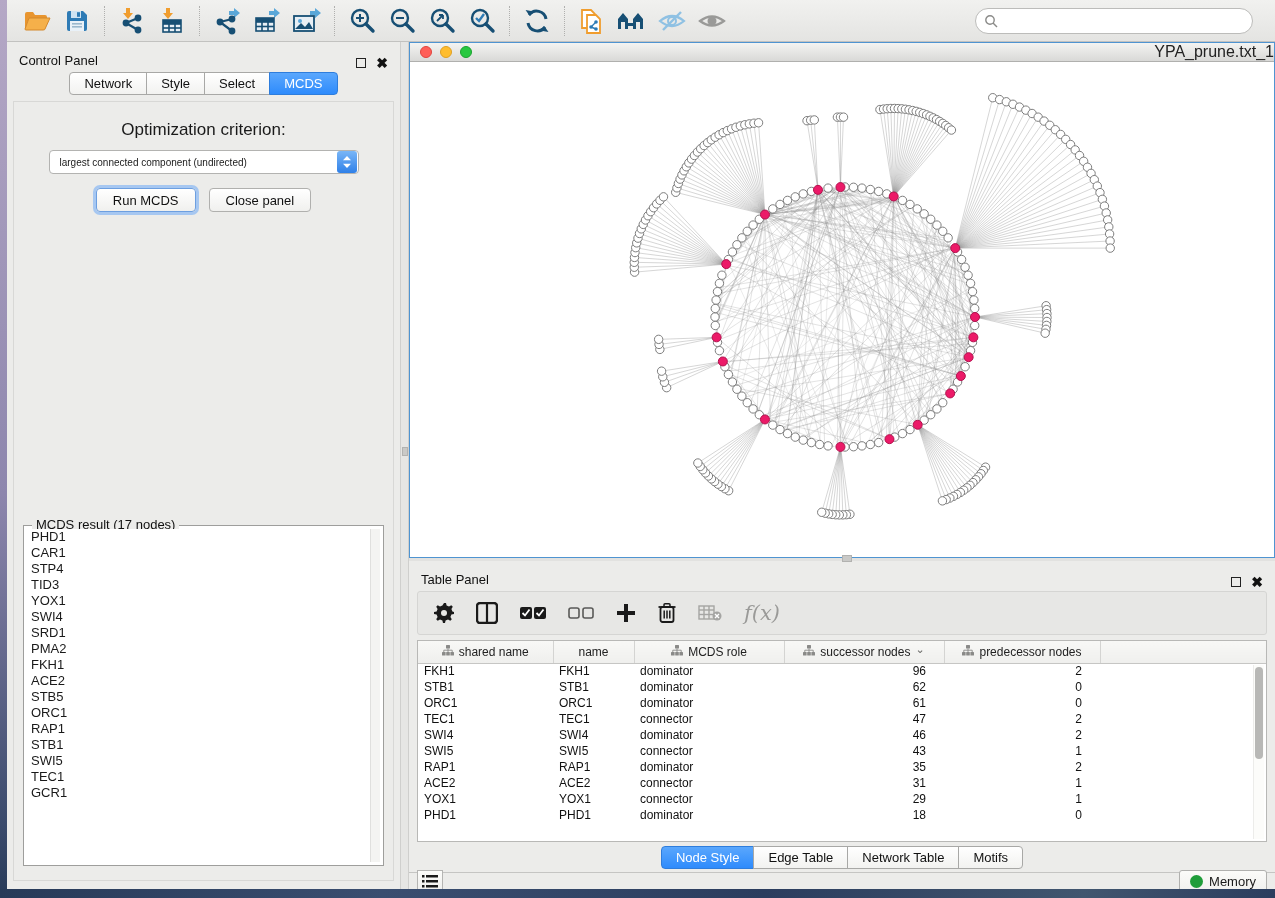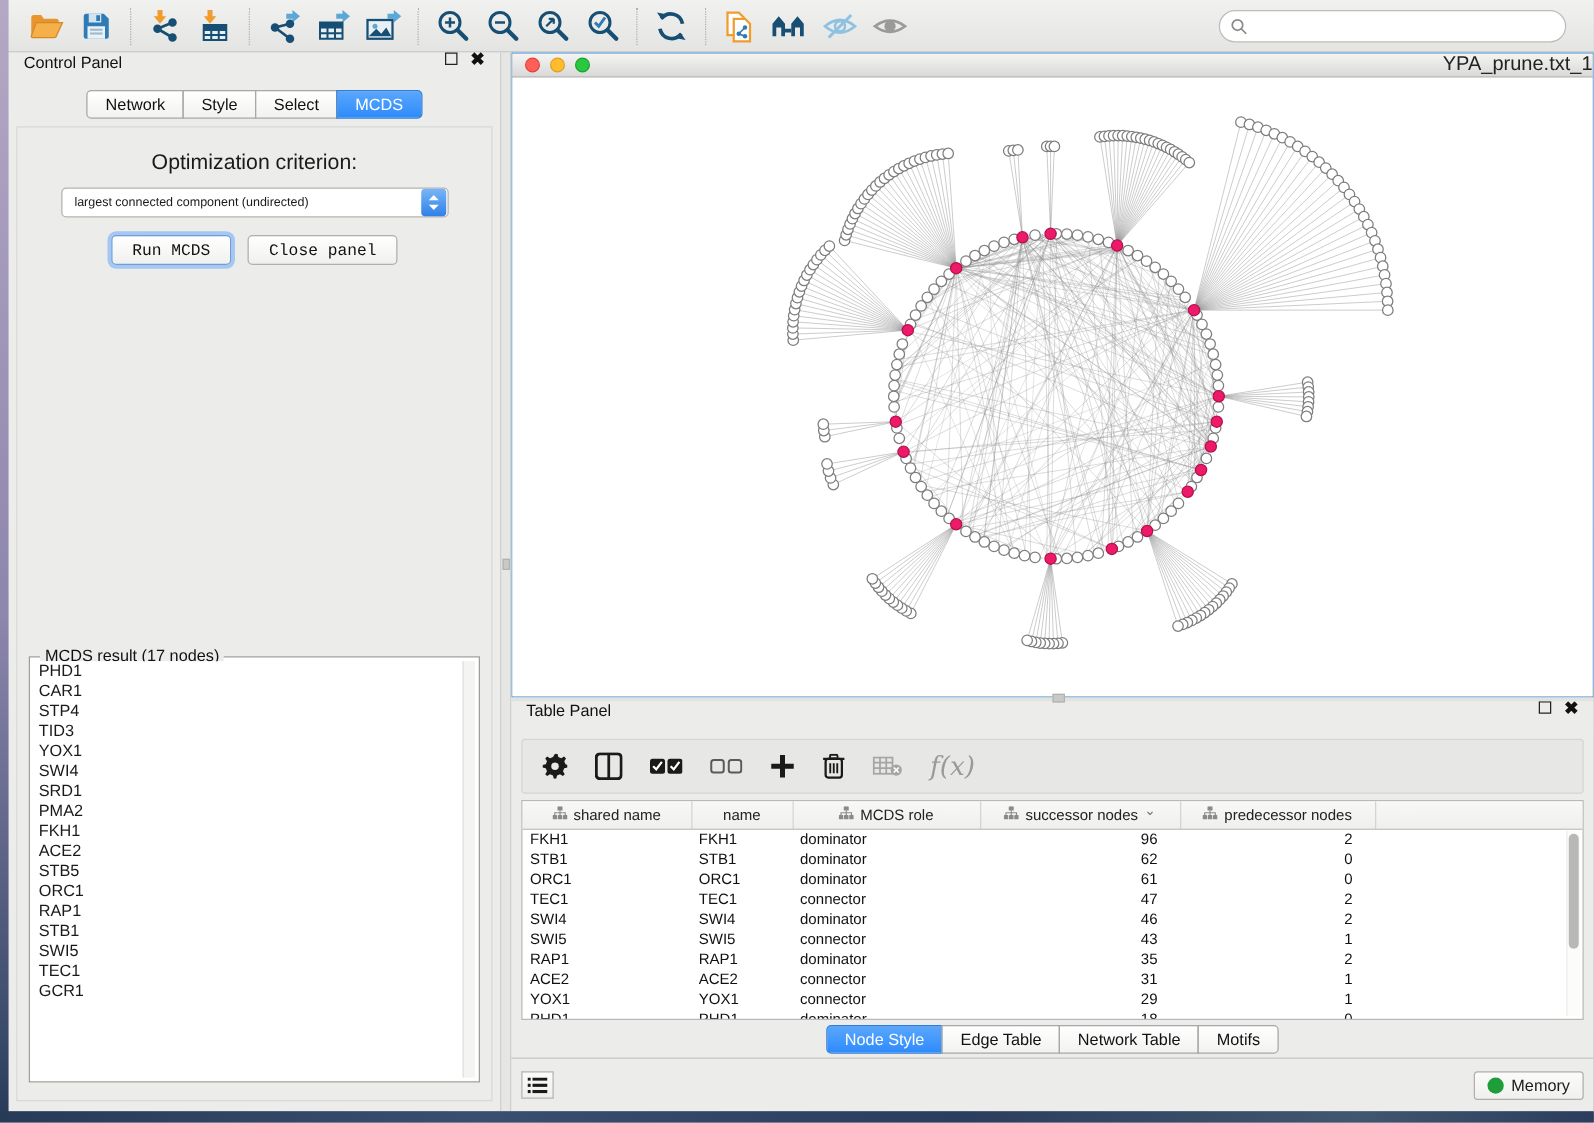--- a/index.html
+++ b/index.html
@@ -24,42 +24,42 @@
 
   
   #main { flex:1 1 auto; display:flex; min-height:0; }
   #control-panel { width:393px; flex:0 0 auto; display:flex; flex-direction:column; background:#ececea; }
   #v-divider { width:9px; flex:0 0 auto; background:#e6e6e4; border-left:1px solid #cfcfcd; border-right:1px solid #cfcfcd;
                position:relative; cursor:col-resize; }
   #v-divider .grip { position:absolute; top:405px; left:1px; width:6px; height:9px; background:#c9c9c7; border:1px solid #b2b2b0; }
   #right-col { flex:1 1 auto; display:flex; flex-direction:column; min-width:0; }
 
   
-  .panel-titlebar { height:26px; display:flex; align-items:flex-start; padding:0 12px; flex:0 0 auto; }
+  .panel-titlebar { height:26px; display:flex; align-items:flex-end; padding:0 12px; flex:0 0 auto; }
   .panel-titlebar .title { font-size:13px; color:#111; }
   .panel-titlebar .win-btns { margin-left:auto; display:flex; gap:10px; align-items:center; }
   .float-btn { width:10px; height:10px; border:1.5px solid #222; background:transparent; cursor:pointer; }
   .close-btn { font-size:14px; font-weight:bold; color:#111; line-height:10px; cursor:pointer; }
   #cp-tabs { display:flex; justify-content:center; padding:4px 0 6px 0; flex:0 0 auto; }
   .cp-tab { border:1px solid #a8a8a6; background:linear-gradient(#ffffff,#f2f2f0); padding:3px 14px; font-size:13px;
             margin-left:-1px; cursor:pointer; color:#111; }
   .cp-tab:first-child { border-radius:4px 0 0 4px; margin-left:0; }
   .cp-tab:last-child { border-radius:0 4px 4px 0; }
   .cp-tab.selected { background:linear-gradient(#5aa7fd,#2e8bfc); color:#fff; border-color:#2e7ddc; }
   #cp-body { flex:1 1 auto; margin:0 6px 8px 6px; border:1px solid #d8d8d6; background:#ececea; position:relative; }
   #criterion-label { text-align:center; margin-top:18px; font-size:17px; }
   #criterion-select { margin:10px auto 0 auto; width:310px; height:24px; border:1px solid #b3b3b1; border-radius:4px;
             background:#fff; display:flex; align-items:center; cursor:pointer; }
   #criterion-select .sel-text { flex:1; padding-left:10px; font-size:10px; white-space:nowrap; }
   #criterion-select .stepper { width:20px; height:22px; border-radius:3px; margin-right:1px;
             background:linear-gradient(#79b6f7,#2f80e8); display:flex; flex-direction:column; align-items:center; justify-content:center; }
   .stepper svg { display:block; }
   #cp-buttons { display:flex; justify-content:center; gap:13px; margin-top:14px; }
   .mac-btn { border:1px solid #b0b0ae; background:linear-gradient(#ffffff,#f0f0ee); border-radius:4px; height:24px;
-             padding:0 16px; font-size:13px; cursor:pointer; color:#111; font-family:Liberation Mono, monospace; }
+             padding:0 16px; font-size:13px; cursor:pointer; color:#111; font-family:Liberation Sans, sans-serif; }
   .mac-btn.focused { box-shadow:0 0 0 3px rgba(110,170,245,0.55); border-color:#6d9fe0; }
   #mcds-groupbox { position:absolute; left:9px; right:9px; top:423px; bottom:14px; border:1px solid #9e9e9c;
              background:#fff; }
   #mcds-groupbox .legend { position:absolute; top:-9px; left:8px; background:#ececea; padding:0 4px; font-size:13px; color:#111; }
   #mcds-list { position:absolute; inset:3px 14px 3px 3px; overflow:hidden; background:#fff; }
   #mcds-list .node-item { font-size:13px; line-height:16px; padding-left:4px; }
   #mcds-scrolltrack { position:absolute; top:3px; bottom:3px; right:3px; width:10px; background:#f4f4f2; border-left:1px solid #e0e0de; }
 
   
   #network-frame { height:516px; flex:0 0 auto; border:1px solid #4f94d1; background:#fff; display:flex; flex-direction:column; min-width:0; }
@@ -95,21 +95,21 @@
   #table-scrollbar { position:absolute; top:24px; bottom:2px; right:2px; width:11px; background:#fcfcfa; border-left:1px solid #ececea; }
   #table-scrollbar .thumb { position:absolute; top:2px; left:1px; width:8px; height:92px; background:#b8b8b6; border-radius:4px; }
   #tp-tabs { height:30px; display:flex; justify-content:center; align-items:center; flex:0 0 auto; }
   .tp-tab { border:1px solid #a8a8a6; background:linear-gradient(#ffffff,#f2f2f0); padding:3px 14px; font-size:13px;
             margin-left:-1px; cursor:pointer; color:#111; }
   .tp-tab:first-child { border-radius:4px 0 0 4px; margin-left:0; }
   .tp-tab:last-child { border-radius:0 4px 4px 0; }
   .tp-tab.selected { background:linear-gradient(#5aa7fd,#2e8bfc); color:#fff; border-color:#2e7ddc; }
 
   
-  #status-bar { height:43px; flex:0 0 auto; background:#ececea; border-top:1px solid #c5c5c3;
+  #status-bar { height:17px; flex:0 0 auto; background:#ececea; border-top:1px solid #c5c5c3;
                 display:flex; align-items:center; padding:0 8px; }
   #tasks-button { width:26px; height:22px; border:1px solid #b5b5b3; background:linear-gradient(#fcfcfa,#efefed);
                 display:flex; align-items:center; justify-content:center; cursor:pointer; }
   #memory-button { margin-left:auto; height:23px; border:1px solid #b0b0ae; background:linear-gradient(#fbfbf9,#f0f0ee);
                 border-radius:3px; display:flex; align-items:center; gap:6px; padding:0 10px; cursor:pointer; }
   #memory-dot { width:13px; height:13px; border-radius:50%; background:#1f9d3a; }
   #memory-label { font-size:13px; }
 </style>
 </head>
 <body>

